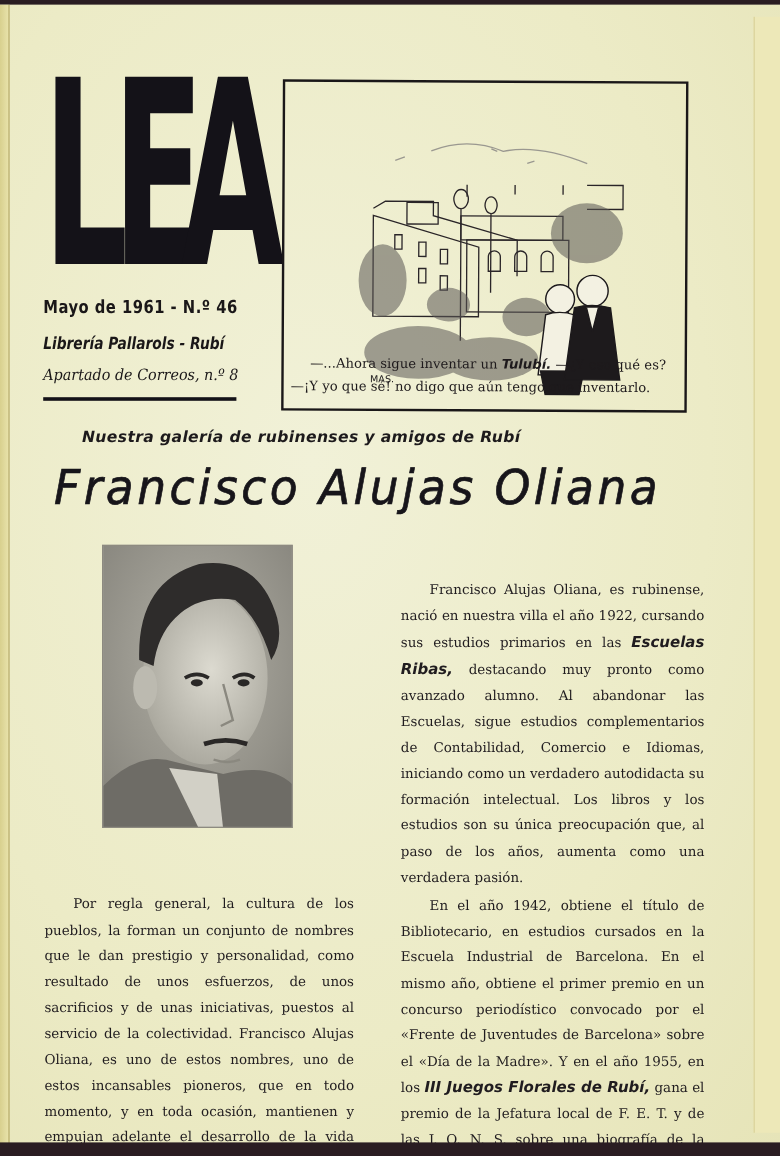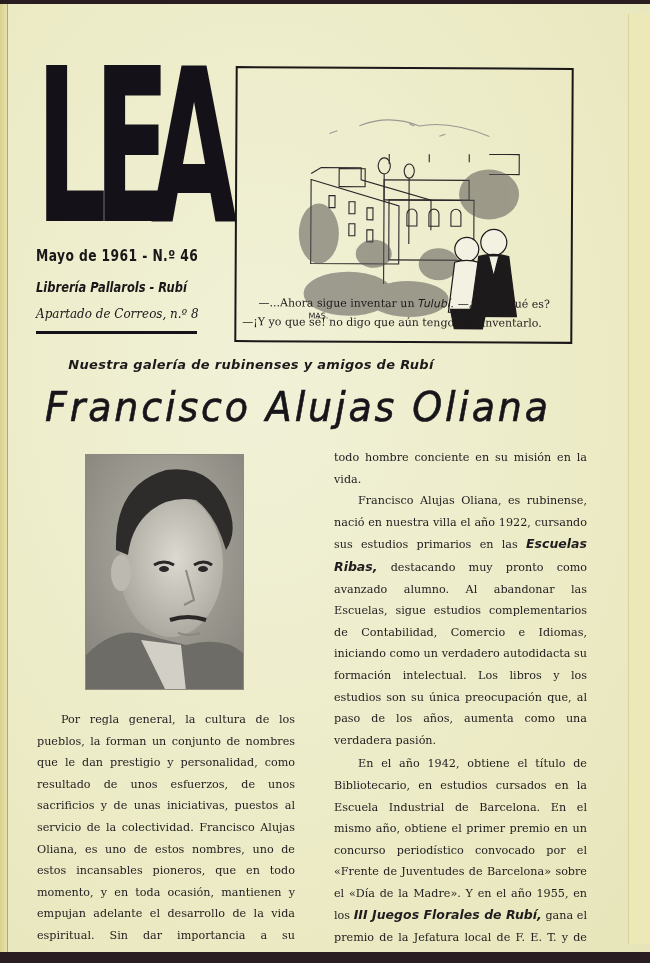--- a/index.html
+++ b/index.html
@@ -21,33 +21,33 @@
   .issue-date { top: 243px; font-size: 15px; font-weight: 700; transform: scaleX(0.82); transform-origin: left; letter-spacing: 0.5px; }
   .issue-store { top: 275px; font-size: 14px; font-weight: 700; font-style: italic; transform: scaleX(0.82); transform-origin: left; }
   .issue-post { top: 302px; font-family: "DejaVu Serif", serif; font-size: 13px; font-style: italic; transform: scaleX(0.92); transform-origin: left; }
   .masthead-rule { position: absolute; left: 36px; top: 327px; width: 161px; height: 3px; background: #141218; }
 
   .cartoon-box { position: absolute; left: 235px; top: 63px; width: 338px; height: 276px; border: 2px solid #1a1718; transform: rotate(0.3deg); }
   .cartoon-art { position: absolute; left: 52px; top: 45px; width: 240px; height: 215px; }
   .cartoon-caption { position: absolute; left: 10px; width: 320px; font-family: "DejaVu Serif", serif; font-size: 11px; color: #1e1a1c; white-space: nowrap; }
   .cap1 { top: 228px; left: 22px; }
   .cap2 { top: 247px; left: 6px; }
-  .cap-bold { font-family: "DejaVu Sans", sans-serif; font-weight: 400; font-style: italic; }
+  .cap-bold { font-family: "DejaVu Sans", sans-serif; font-weight: 700; font-style: italic; }
 
   .section-kicker { position: absolute; left: 0; width: 522px; top: 353px; text-align: center; font-family: "DejaVu Sans", sans-serif; font-style: italic; font-weight: 700; font-size: 13px; color: #1d1a1c; padding-right: 20px; letter-spacing: 0.3px; }
   .headline { position: absolute; left: 45px; top: 380px; font-family: "DejaVu Sans", sans-serif; font-size: 40px; font-weight: 400; font-style: italic; color: #17151a; letter-spacing: 3px; white-space: nowrap; -webkit-text-stroke: 0.6px #17151a; transform: scaleX(0.95); transform-origin: left; }
 
   .photo { position: absolute; left: 85px; top: 450px; width: 159px; height: 236px; background: #9d9c94; overflow: hidden; border: 1px solid #8d8a80; }
 
   .col { position: absolute; font-family: "DejaVu Serif", serif; font-size: 11.2px; color: #201c1f; line-height: 21.6px; text-align: justify; }
   .col p { text-align: justify; text-align-last: justify; }
   .col p.last { text-align-last: left; }
   .col-left { left: 37px; top: 705px; width: 258px; }
   .col-right { left: 334px; top: 443px; width: 253px; }
-  .indent { text-indent: 24px; }
+  .indent { text-indent: 24px; margin-top: 34px; }
   .bold-inline { font-family: "DejaVu Sans", sans-serif; font-weight: 700; font-style: italic; font-size: 12.5px; }
   .para-gap { margin-top: 2px; }
 </style>
 </head>
 <body>
 
 <div class="page">
   <div class="binding-left"></div>
   <div class="right-strip"></div>
 
@@ -128,20 +128,19 @@
       <path d="M84 165 q18 -6 36 0" stroke="#2a2827" stroke-width="4" fill="none"></path>
       <path d="M92 178 q12 4 22 0" stroke="#8a887f" stroke-width="2" fill="none"></path>
     </svg>
   </div>
 
   <div class="col col-left">
     <p class="indent last">Por regla general, la cultura de los pueblos, la forman un conjunto de nombres que le dan prestigio y personalidad, como resultado de unos esfuerzos, de unos sacrificios y de unas iniciativas, puestos al servicio de la colectividad. Francisco Alujas Oliana, es uno de estos nombres, uno de estos incansables pioneros, que en todo momento, y en toda ocasión, mantienen y empujan adelante el desarrollo de la vida espiritual. Sin dar importancia a su colaboración, por considerarlo un deber de</p>
   </div>
 
   <div class="col col-right">
-    <p class="last">todo hombre conciente en su misión en la vida.</p>
     <p class="indent last"><span>Francisco Alujas Oliana, es rubinense, nació en nuestra villa el año 1922, cursando sus estudios primarios en las </span><span class="bold-inline">Escuelas Ribas,</span><span> destacando muy pronto como avanzado alumno. Al abandonar las Escuelas, sigue estudios complementarios de Contabilidad, Comercio e Idiomas, iniciando como un verdadero autodidacta su formación intelectual. Los libros y los estudios son su única preocupación que, al paso de los años, aumenta como una verdadera pasión.</span></p>
     <p class="indent last para-gap"><span>En el año 1942, obtiene el título de Bibliotecario, en estudios cursados en la Escuela Industrial de Barcelona. En el mismo año, obtiene el primer premio en un concurso periodístico convocado por el «Frente de Juventudes de Barcelona» sobre el «Día de la Madre». Y en el año 1955, en los </span><span class="bold-inline">III Juegos Florales de Rubí,</span><span> gana el premio de la Jefatura local de F. E. T. y de las J. O. N. S. sobre una biografía de la personalidad del Alférez Juan Mumany, caído en la Cruzada de Liberación.</span></p>
   </div>
 
   <div class="bottom-bar"></div>
 </div>
 <div class="top-bar"></div>
 
 </body></html>

